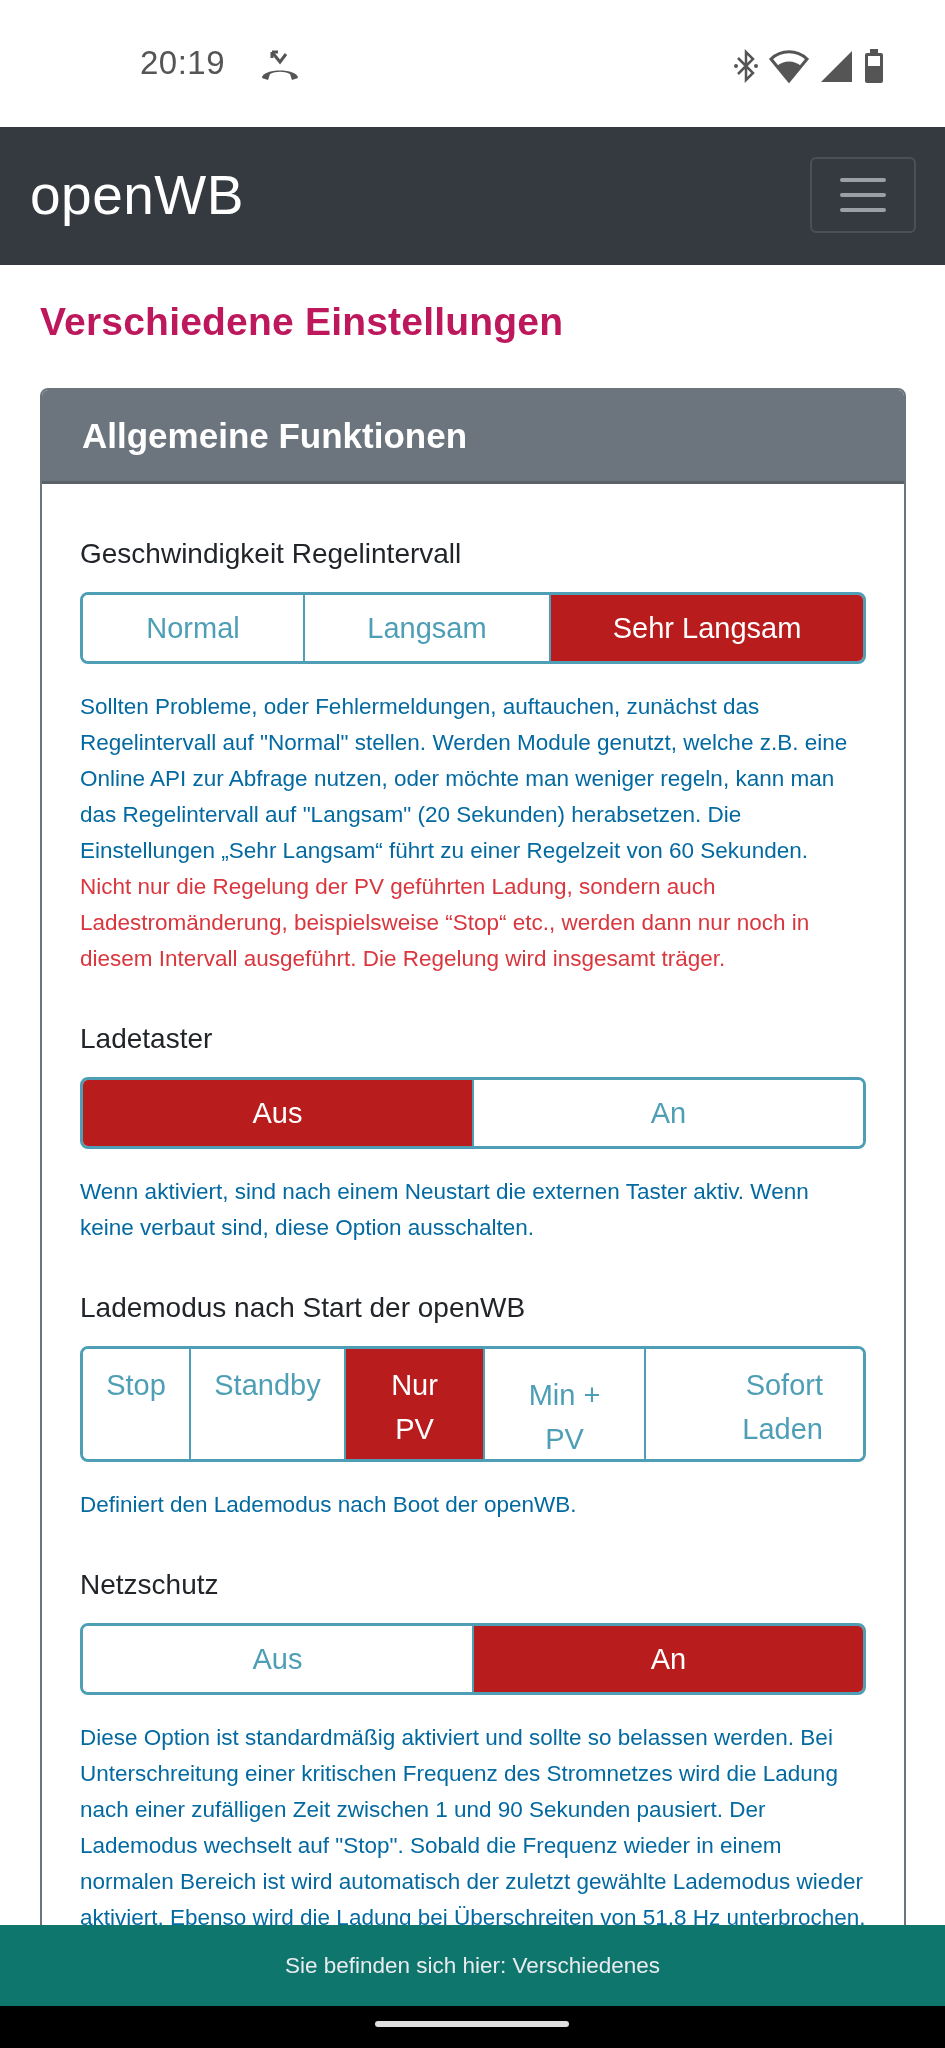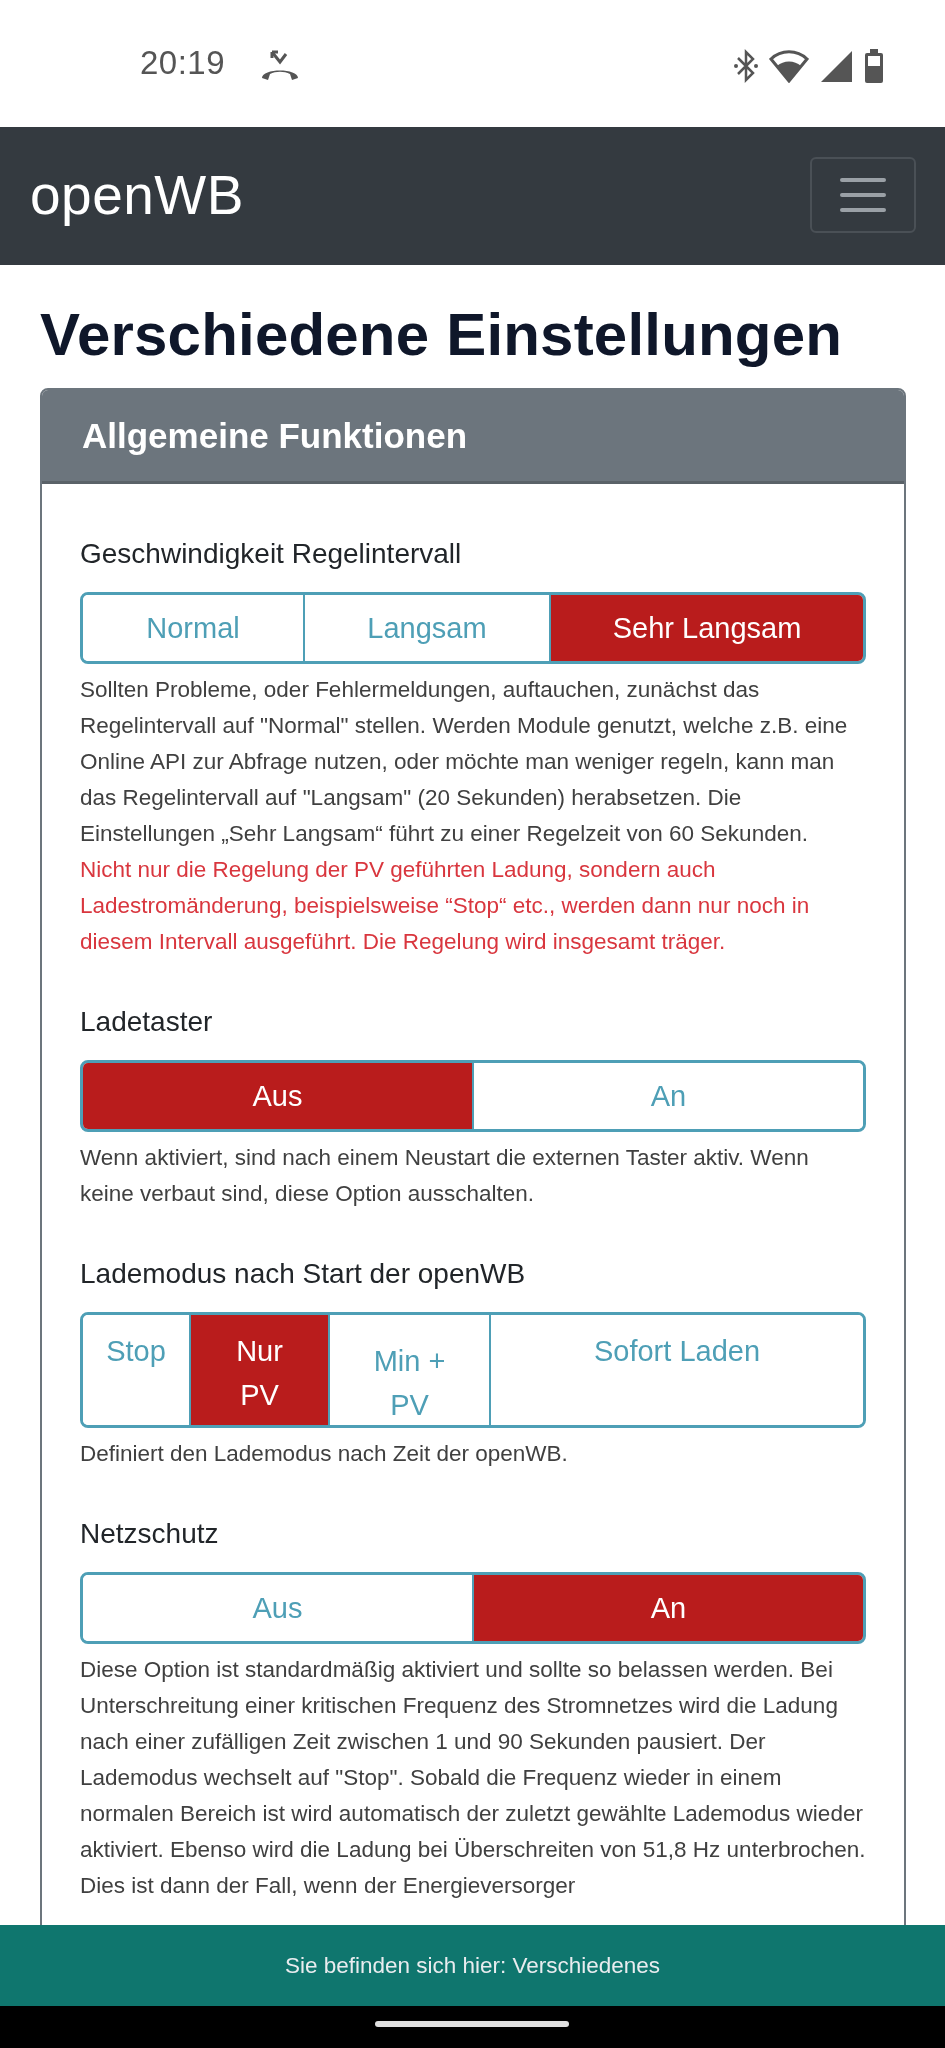--- a/index.html
+++ b/index.html
@@ -9,34 +9,34 @@
   .statusbar { position: absolute; top: 0; left: 0; width: 945px; height: 127px; background: #ffffff; }
   .sb-time { position: absolute; left: 140px; top: 44px; font-size: 33px; color: #555; letter-spacing: 0.5px; }
   .sb-call { position: absolute; left: 258px; top: 48px; width: 44px; height: 34px; }
   .sb-right { position: absolute; right: 60px; top: 46px; height: 40px; display: flex; align-items: center; gap: 10px; }
 
   .navbar { position: absolute; top: 127px; left: 0; width: 945px; height: 138px; background: #343a40; }
   .brand { position: absolute; left: 30px; top: 36px; font-size: 55px; color: #ffffff; font-weight: 400; letter-spacing: 0.5px; }
   .toggler { position: absolute; left: 810px; top: 30px; width: 106px; height: 76px; border: 2px solid #4a5056; border-radius: 6px; display: flex; flex-direction: column; justify-content: center; align-items: center; gap: 11px; }
   .toggler span { display: block; width: 46px; height: 4px; border-radius: 2px; background: #9aa0a6; }
 
-  .page-title { position: absolute; left: 40px; top: 300px; font-size: 60px; font-weight: 700; color: #0f172a; letter-spacing: 0.2px; }
+  .page-title { position: absolute; left: 40px; top: 300px; font-size: 39px; font-weight: 700; color: #be185d; letter-spacing: 0.2px; }
 
   .card { position: absolute; left: 40px; top: 388px; width: 866px; height: 1700px; border: 2px solid #6c757d; border-radius: 8px 8px 0 0; background: #ffffff; overflow: hidden; }
   .card-header { height: 94px; background: #6c757d; border-bottom: 3px solid #5a6268; padding-left: 40px; display: flex; align-items: center; }
   .card-header h2 { font-size: 35px; font-weight: 700; color: #ffffff; }
   .card-body { padding: 0 38px; }
 
   .section-label { font-size: 28px; color: #212529; margin-bottom: 22px; }
   .btn-group { display: flex; width: 786px; border: 3px solid #4e9fb6; border-radius: 8px; overflow: hidden; }
   .seg { flex: 1; display: flex; align-items: flex-start; justify-content: center; font-size: 29px; color: #4e9fb6; background: #ffffff; text-align: center; line-height: 44px; border-right: 2px solid #4e9fb6; cursor: pointer; }
   .seg:last-child { border-right: none; }
   .seg.active { background: #b91c1c; color: #ffffff; }
   .h66 .seg { height: 66px; align-items: center; }
-  .help { font-size: 22.5px; line-height: 36px; color: #404040; margin-top: 8px; }
+  .help { font-size: 22.5px; line-height: 36px; color: #0369a1; margin-top: 25px; }
   .help.red { color: #d9363e; margin-top: 0; }
 
   .footer { position: absolute; top: 1925px; left: 0; width: 945px; height: 81px; background: #0f766e; display: flex; align-items: center; justify-content: center; }
   .footer span { color: #e9ecef; font-size: 22.5px; }
   .navbar-sys { position: absolute; top: 2006px; left: 0; width: 945px; height: 42px; background: #000000; }
   .home-pill { position: absolute; left: 375px; top: 2021px; width: 194px; height: 6px; border-radius: 3px; background: #e0e0e0; }
 </style>
 </head>
 <body>
 
@@ -102,25 +102,26 @@
         <div class="seg active">Aus</div>
         <div class="seg">An</div>
       </div>
       <p class="help">Wenn aktiviert, sind nach einem Neustart die externen Taster aktiv. Wenn keine verbaut sind, diese Option ausschalten.</p>
     </div>
 
     <div style="padding-top:46px;">
       <div class="section-label">Lademodus nach Start der openWB</div>
       <div class="btn-group" style="height:116px;">
         <div class="seg" style="flex:0 0 108px; padding:14px 8px 0;">Stop</div>
+        <div class="seg" style="flex:0 0 155px; padding:14px 8px 0;">Standby</div>
         <div class="seg active" style="flex:0 0 139px; padding:14px 30px 0;">Nur PV</div>
         <div class="seg" style="flex:0 0 161px; padding:24px 30px 0;">Min + PV</div>
         <div class="seg" style="padding:14px 40px 0;text-align:right;">Sofort Laden</div>
       </div>
-      <p class="help">Definiert den Lademodus nach Zeit der openWB.</p>
+      <p class="help">Definiert den Lademodus nach Boot der openWB.</p>
     </div>
 
     <div style="padding-top:46px;">
       <div class="section-label">Netzschutz</div>
       <div class="btn-group h66">
         <div class="seg">Aus</div>
         <div class="seg active">An</div>
       </div>
       <p class="help">Diese Option ist standardmäßig aktiviert und sollte so belassen werden. Bei Unterschreitung einer kritischen Frequenz des Stromnetzes wird die Ladung nach einer zufälligen Zeit zwischen 1 und 90 Sekunden pausiert. Der Lademodus wechselt auf "Stop". Sobald die Frequenz wieder in einem normalen Bereich ist wird automatisch der zuletzt gewählte Lademodus wieder aktiviert. Ebenso wird die Ladung bei Überschreiten von 51,8 Hz unterbrochen. Dies ist dann der Fall, wenn der Energieversorger</p>
     </div>

